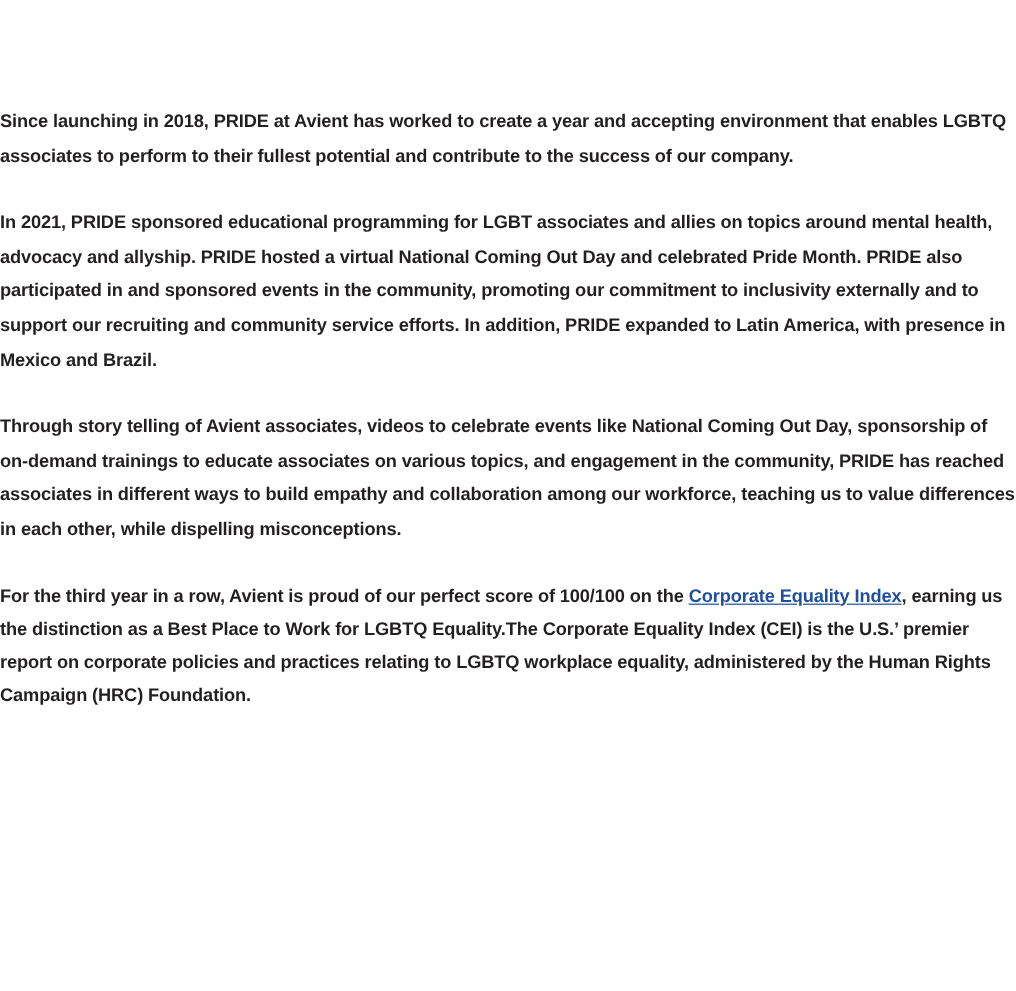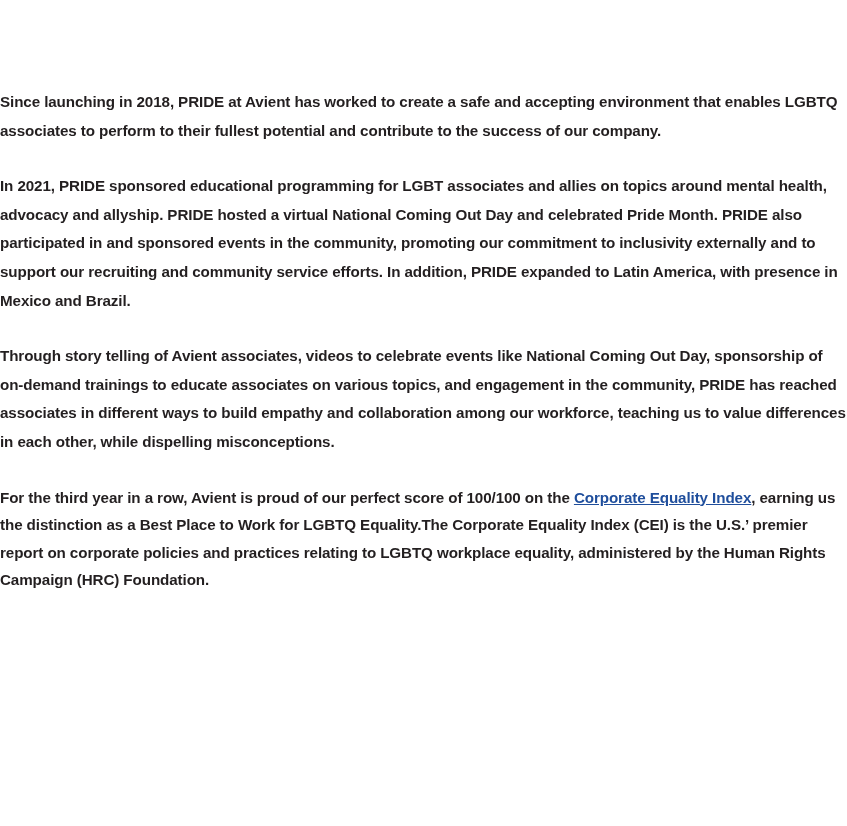--- a/index.html
+++ b/index.html
@@ -41,21 +41,21 @@
     text-decoration: underline;
     font-weight: 700;
   }
 </style>
 </head>
 <body>
 
 <div class="page">
   <div class="doc-body">
 
-    <p class="para">Since launching in 2018, PRIDE at Avient has worked to create a safe and accepting environment that enables LGBTQ associates to perform to their fullest potential and contribute to the success of our company.</p>
+    <p class="para">Since launching in 2018, PRIDE at Avient has worked to create a year and accepting environment that enables LGBTQ associates to perform to their fullest potential and contribute to the success of our company.</p>
 
     <p class="para">In 2021, PRIDE sponsored educational programming for LGBT associates and allies on topics around mental health, advocacy and allyship. PRIDE hosted a virtual National Coming Out Day and celebrated Pride Month. PRIDE also participated in and sponsored events in the community, promoting our commitment to inclusivity externally and to support our recruiting and community service efforts. In addition, PRIDE expanded to Latin America, with presence in Mexico and Brazil.</p>
 
     <p class="para">Through story telling of Avient associates, videos to celebrate events like National Coming Out Day, sponsorship of on-demand trainings to educate associates on various topics, and engagement in the community, PRIDE has reached associates in different ways to build empathy and collaboration among our workforce, teaching us to value differences in each other, while dispelling misconceptions.</p>
 
     <p class="para last"><span>For the third year in a row, Avient is proud of our perfect score of 100/100 on the </span><a class="link" href="#">Corporate Equality Index</a><span>, earning us the distinction as a Best Place to Work for LGBTQ Equality.The Corporate Equality Index (CEI) is the U.S.’ premier report on corporate policies and practices relating to LGBTQ workplace equality, administered by the Human Rights Campaign (HRC) Foundation.</span></p>
 
   </div>
 </div>
 

